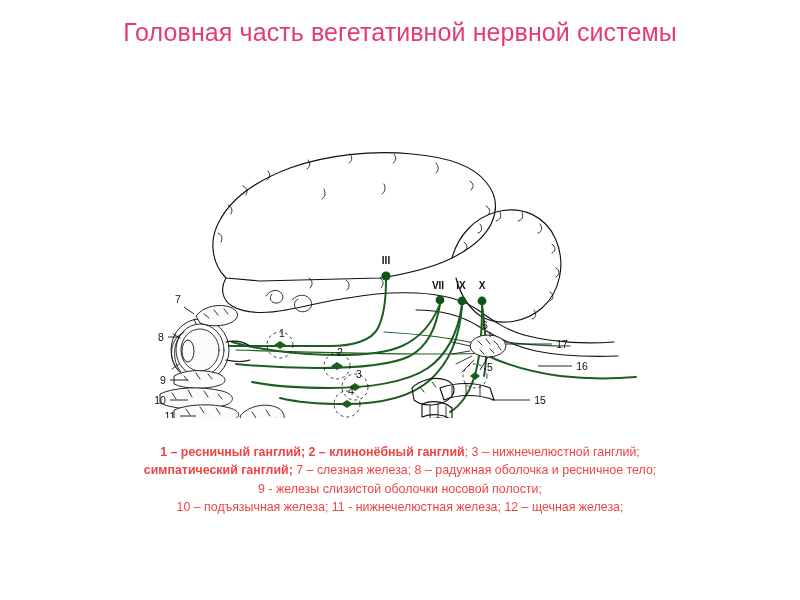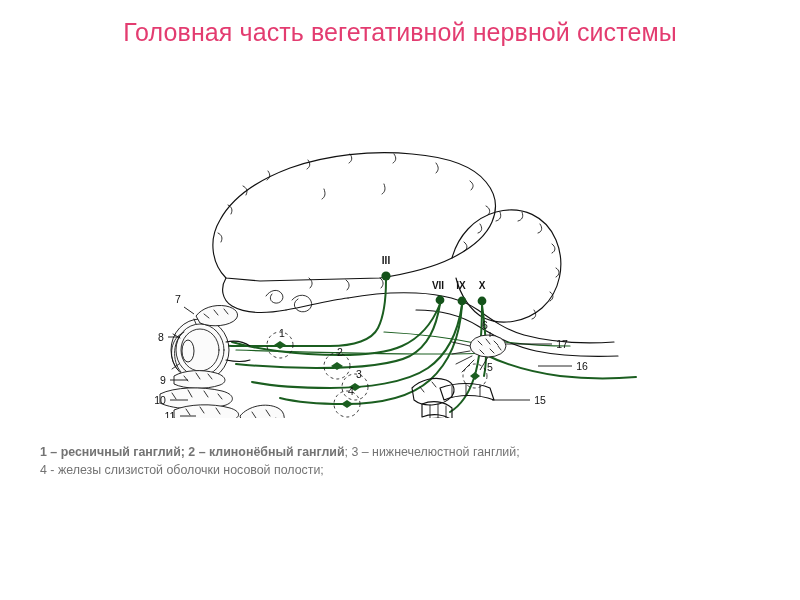--- a/index.html
+++ b/index.html
@@ -33,24 +33,24 @@
     left:140px;top:88px;
     width:520px;height:330px;
   }
   .figure svg{display:block;width:520px;height:330px;}
 
   
   .caption{
     position:absolute;
     left:40px;top:443px;
     width:720px;
-    text-align:left;
+    text-align:center;
     font-size:12.4px;
     line-height:18.4px;
-    color:#737373;
+    color:#ef4444;
   }
   .caption .ln{display:block;white-space:nowrap;}
   .caption b{font-weight:bold;}
 </style>
 </head>
 <body>
 
 <div id="slide">
 
   <div class="title">Головная часть вегетативной нервной системы</div>
@@ -306,16 +306,18 @@
         <text class="num" x="378" y="348" text-anchor="middle">14</text>
         <text class="num" x="400" y="316" text-anchor="middle">15</text>
         <text class="num" x="442" y="282" text-anchor="middle">16</text>
         <text class="num" x="422" y="260" text-anchor="middle">17</text>
       </g>
     </svg>
   </div>
 
   <div class="caption">
     <span class="ln"><b>1 – ресничный ганглий; 2 – клинонёбный ганглий</b><span>; 3 – нижнечелюстной ганглий;</span></span>
-    <span class="ln">4 - железы слизистой оболочки носовой полости;</span>
+    <span class="ln"><b>симпатический ганглий;</b><span> 7 – слезная железа; 8 – радужная оболочка и ресничное тело;</span></span>
+    <span class="ln">9 - железы слизистой оболочки носовой полости;</span>
+    <span class="ln">10 – подъязычная железа; 11 - нижнечелюстная железа; 12 – щечная железа;</span>
   </div>
 
 </div>
 
 </body></html>

